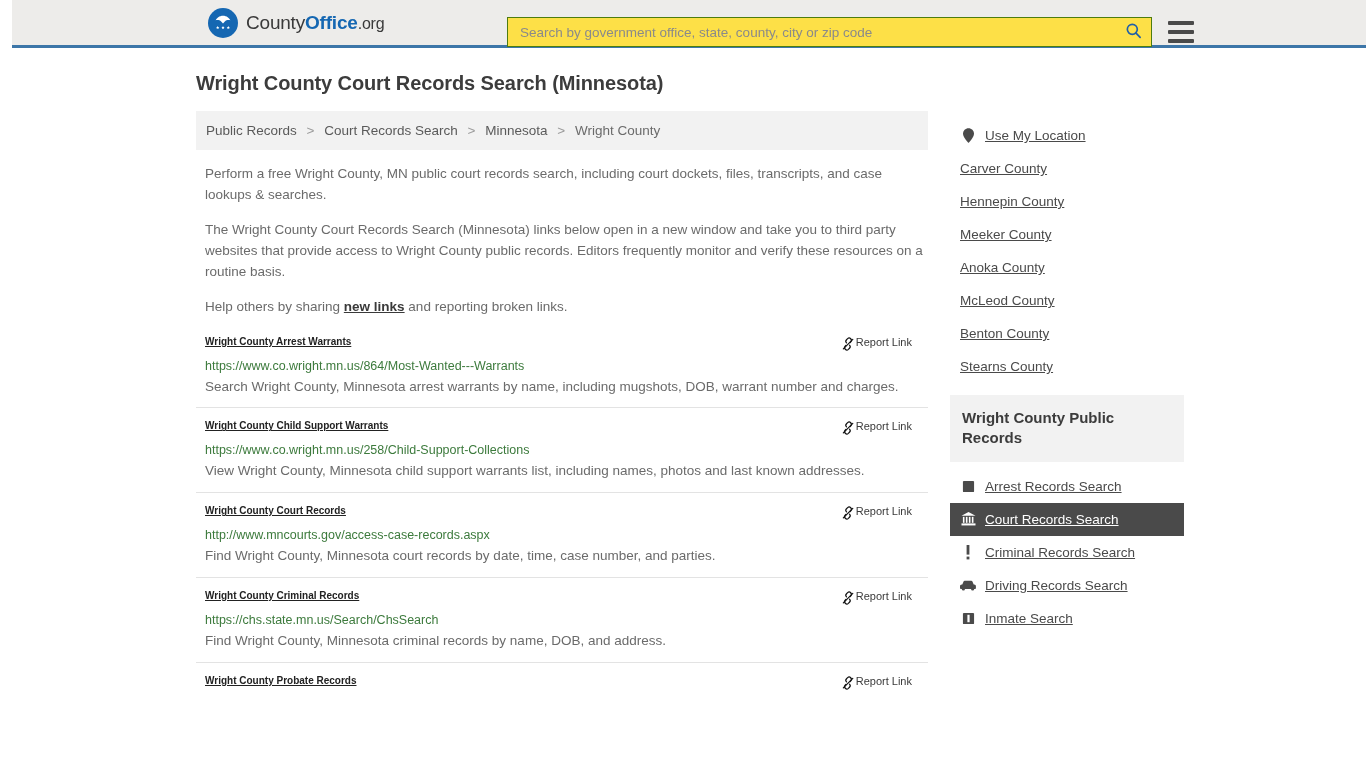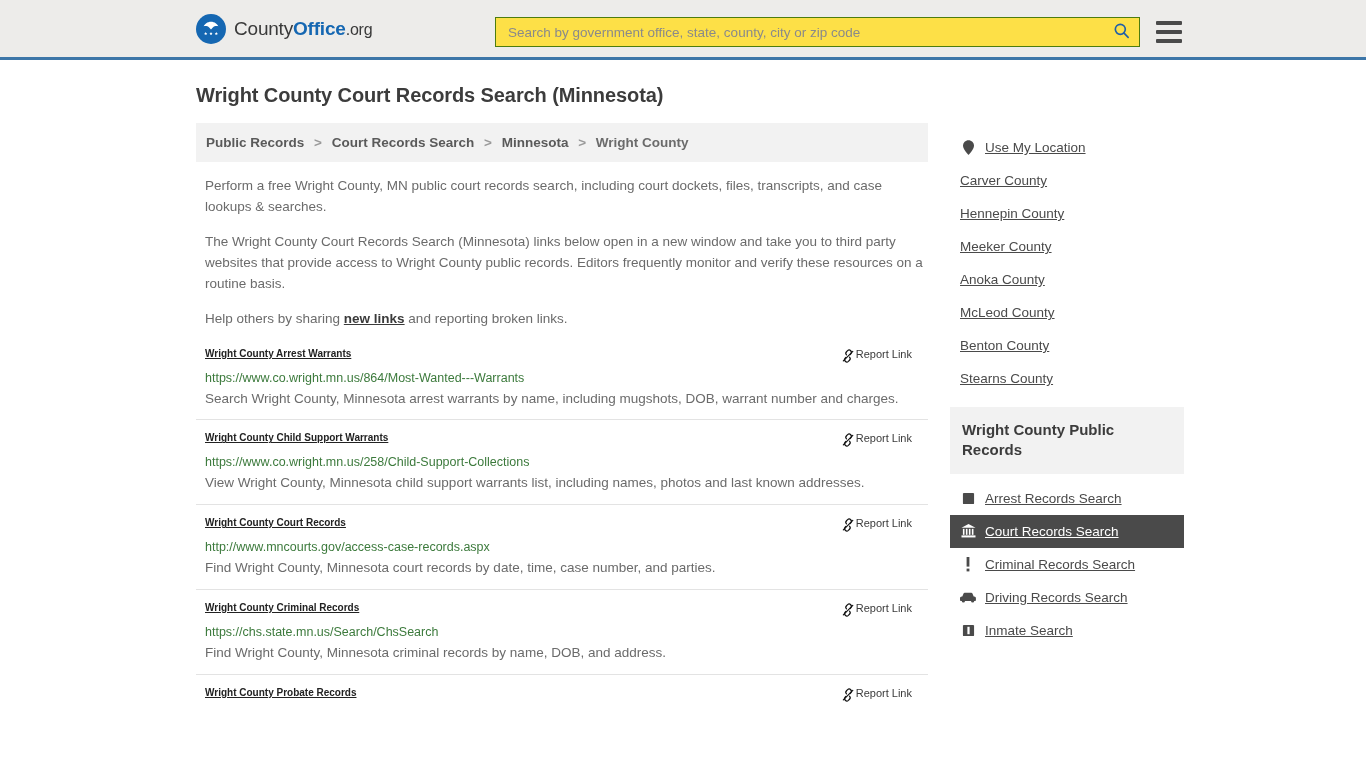--- a/index.html
+++ b/index.html
@@ -7,26 +7,27 @@
   html, body {
     margin: 0; padding: 0;
     width: 1366px; height: 768px;
     overflow: hidden;
     background: #ffffff;
     font-family: "Liberation Sans", sans-serif;
   }
 
   
   .site-header {
-    height: 60px;
+    height: 48px;
     background: #edecea;
     border-bottom: 3px solid #3d76a8;
     display: flex;
     align-items: center;
     position: relative;
+    margin-left: 12px;
   }
   .logo-wrap {
     display: flex;
     align-items: center;
     margin-left: 196px;
     text-decoration: none;
   }
   .logo-emblem {
     width: 30px; height: 30px;
     border-radius: 50%;
@@ -118,21 +119,20 @@
   .main-col { width: 732px; flex-shrink: 0; }
   .side-col { width: 234px; flex-shrink: 0; }
 
   
   .breadcrumb {
     background: #f2f2f2;
     padding: 12px 10px;
     font-size: 13.5px;
     color: #6b6b6b;
     margin-bottom: 14px;
-    font-weight: bold;
   }
   .breadcrumb a {
     color: #5a5a5a;
     text-decoration: none;
   }
   .breadcrumb .sep { color: #9a9a9a; margin: 0 6px; }
   .breadcrumb .current { color: #6b6b6b; }
 
   
   .intro p {

